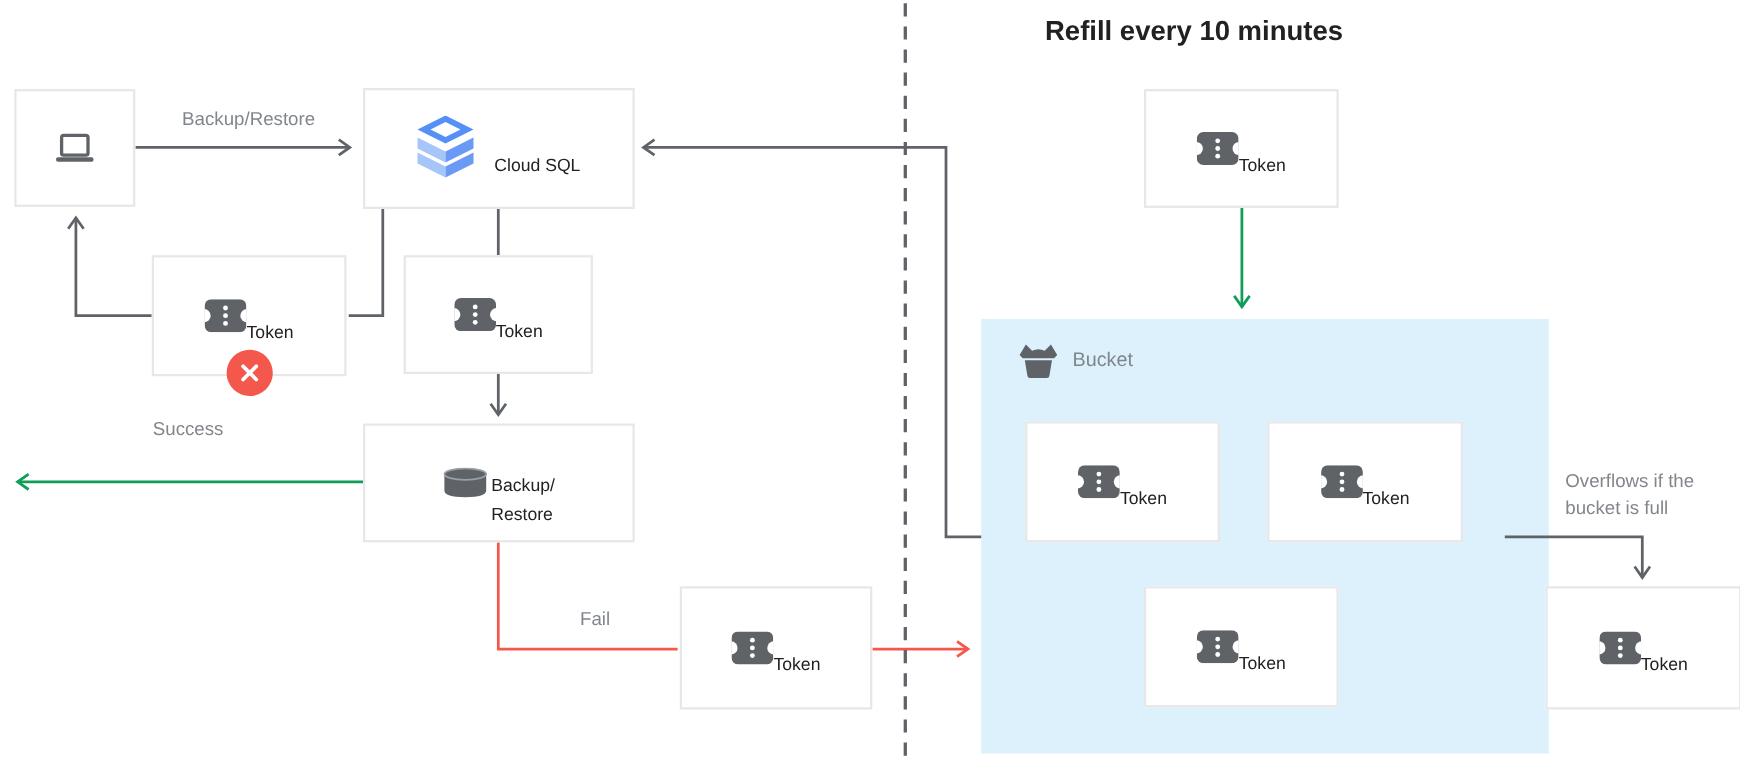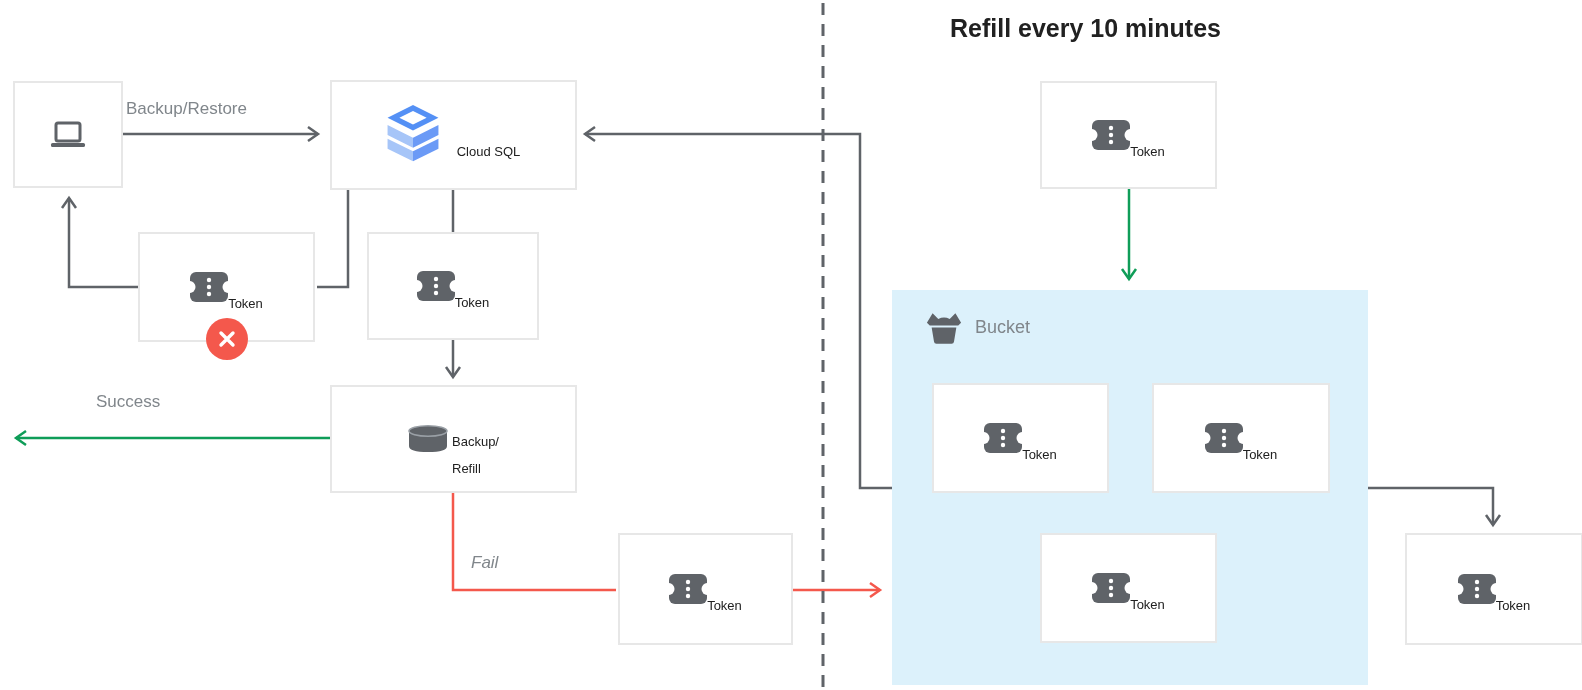--- a/index.html
+++ b/index.html
@@ -10,28 +10,28 @@
   .ln.g{stroke:var(--arrow-gray);}
   .ln.gr{stroke:var(--green);}
   .ln.rd{stroke:var(--red);}
   .mk{fill:none;stroke-width:2.5px;}
   .mk.g{stroke:var(--arrow-gray);}
   .mk.gr{stroke:var(--green);}
   .mk.rd{stroke:var(--red);}
   .dashed{fill:none;stroke:var(--arrow-gray);stroke-width:3px;stroke-dasharray:12 9;}
   .box{position:absolute;background:#fff;border:2px solid var(--box-border);box-sizing:border-box;
        display:flex;align-items:center;justify-content:center;z-index:2;}
-  .node-label{color:var(--text-dark);font-size:13px;white-space:nowrap;margin-top:32px;}
+  .node-label{color:var(--text-dark);font-size:16px;white-space:nowrap;margin-top:32px;}
   .two-line{display:flex;flex-direction:column;line-height:27px;text-align:left;}
   .glabel{position:absolute;color:var(--label-gray);font-size:17px;z-index:2;white-space:nowrap;}
-  .centered{text-align:left;}
+  .centered{text-align:center;}
   .title{position:absolute;left:950px;top:14px;width:400px;
          font-size:25px;font-weight:700;color:var(--text-dark);z-index:2;}
   .bucket-rect{position:absolute;left:892px;top:290px;width:476px;height:395px;
-               background:var(--bucket-fill);z-index:0;}
+               background:var(--bucket-fill);z-index:0;padding-left:40px;}
   .bucket-head{position:absolute;left:33px;top:21px;display:flex;align-items:center;gap:12px;}
   .bucket-head .bname{color:var(--label-gray);font-size:18px;}
   .x-badge{position:absolute;left:206px;top:318px;width:42px;height:42px;border-radius:50%;
            background:var(--red);display:flex;align-items:center;justify-content:center;z-index:3;}
   .icon{display:block;flex:0 0 auto;}
   .overflow-text{line-height:24px;}
 </style>
 </head>
 <body>
 
@@ -122,21 +122,21 @@
     <span class="node-label">Token</span>
   </div>
 
   <div class="box" style="left:330px;top:385px;width:247px;height:108px;gap:4px;">
     <svg class="icon" width="40" height="28" viewBox="0 0 40 28">
       <path fill="var(--icon-gray)" d="M1 6 H39 V21 Q39 27 20 27 Q1 27 1 21 Z"></path>
       <ellipse cx="20" cy="6" rx="19" ry="5.2" fill="var(--icon-gray)" stroke="#9AA0A6" stroke-width="1.6"></ellipse>
     </svg>
     <span class="two-line node-label">
       <span>Backup/</span>
-      <span>Refill</span>
+      <span>Restore</span>
     </span>
   </div>
 
   <div class="box" style="left:618px;top:533px;width:175px;height:112px;">
     <svg class="icon" width="38" height="30" viewBox="0 0 38 30">
       <rect x="0" y="0" width="38" height="30" rx="6" fill="var(--icon-gray)"></rect>
       <circle cx="-0.5" cy="15" r="6" fill="#fff"></circle>
         <circle cx="38.5" cy="15" r="6" fill="#fff"></circle>
       <circle cx="19" cy="8" r="2.2" fill="#fff"></circle>
         <circle cx="19" cy="15" r="2.2" fill="#fff"></circle>
@@ -197,16 +197,20 @@
       <circle cx="-0.5" cy="15" r="6" fill="#fff"></circle>
         <circle cx="38.5" cy="15" r="6" fill="#fff"></circle>
       <circle cx="19" cy="8" r="2.2" fill="#fff"></circle>
         <circle cx="19" cy="15" r="2.2" fill="#fff"></circle>
         <circle cx="19" cy="22" r="2.2" fill="#fff"></circle>
     </svg>
     <span class="node-label">Token</span>
   </div>
 
   <div class="glabel centered" style="left:126px;top:99px;width:200px;">Backup/Restore</div>
-  <div class="glabel centered" style="left:96px;top:392px;width:150px;">Success</div>
-  <div class="glabel centered" style="left:471px;top:553px;width:140px;font-style:italic;">Fail</div>
+  <div class="glabel centered" style="left:96px;top:380px;width:150px;">Success</div>
+  <div class="glabel centered" style="left:471px;top:553px;width:140px;">Fail</div>
+  <div class="glabel overflow-text" style="left:1423px;top:426px;">
+    <div>Overflows if the</div>
+    <div>bucket is full</div>
+  </div>
 
 </div>
 
 </body></html>

